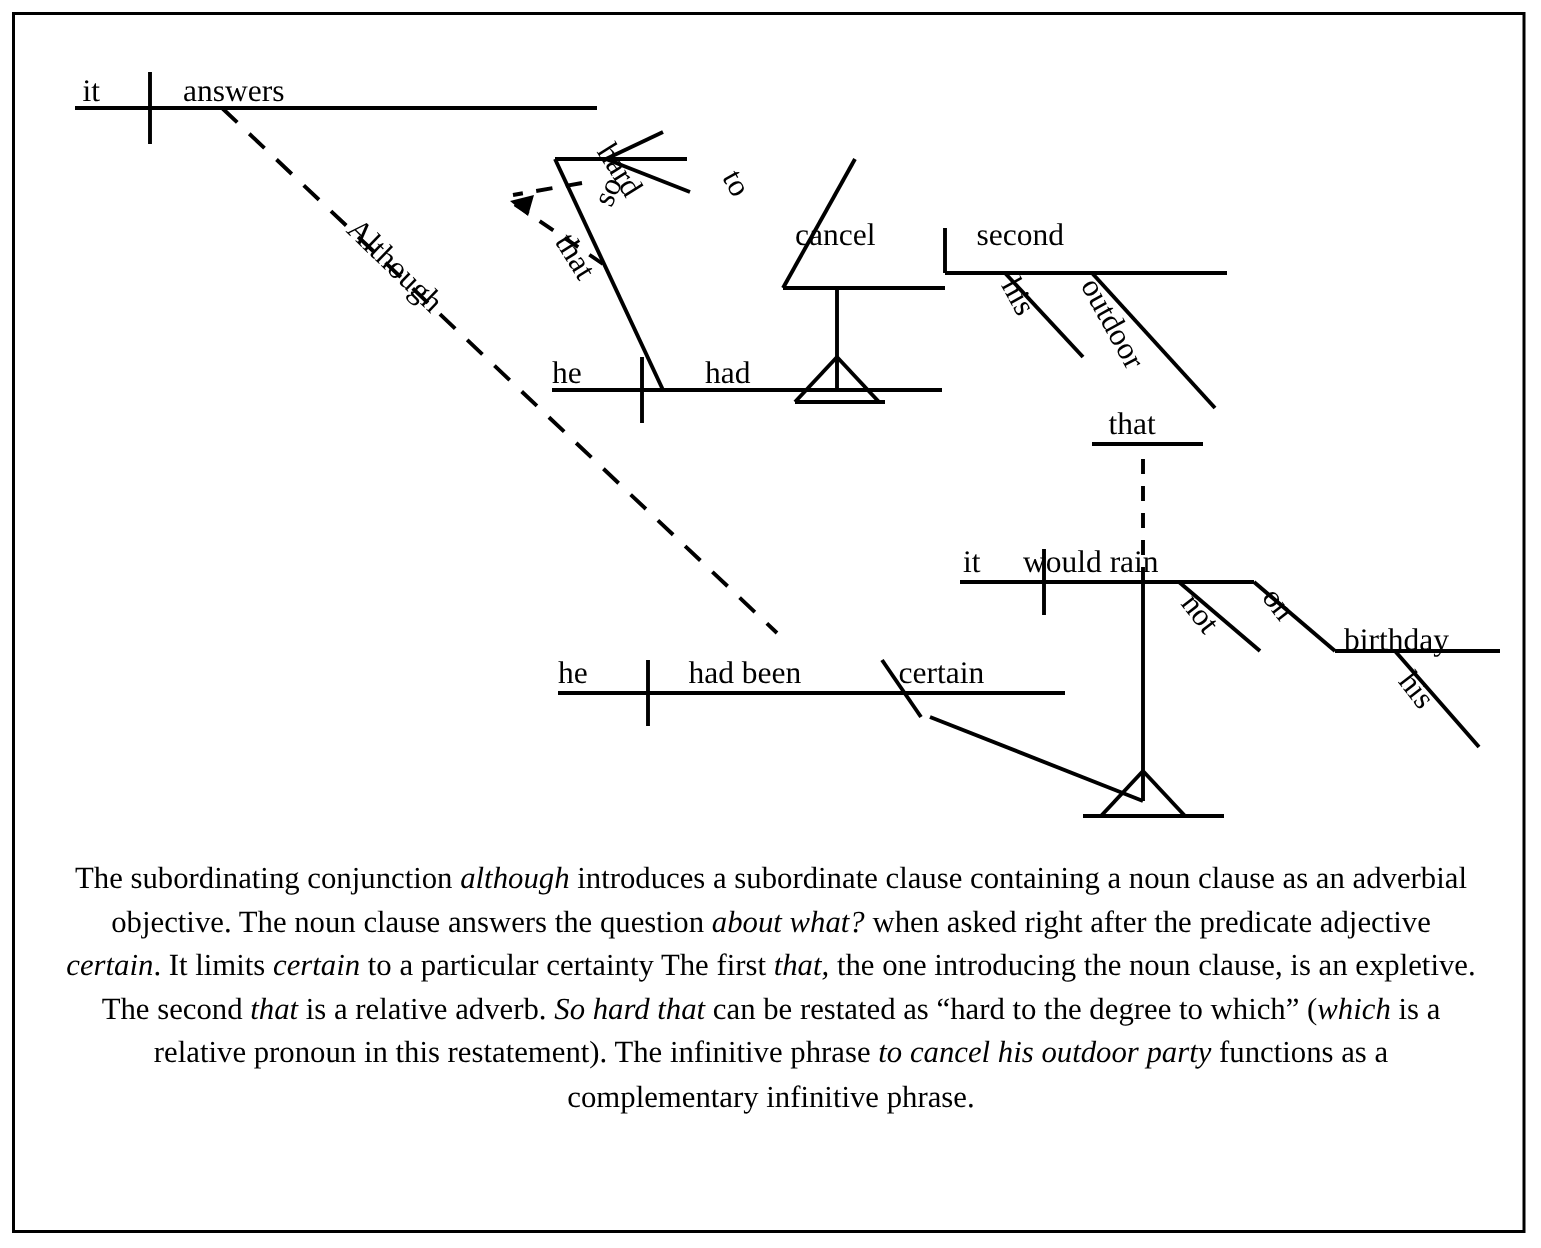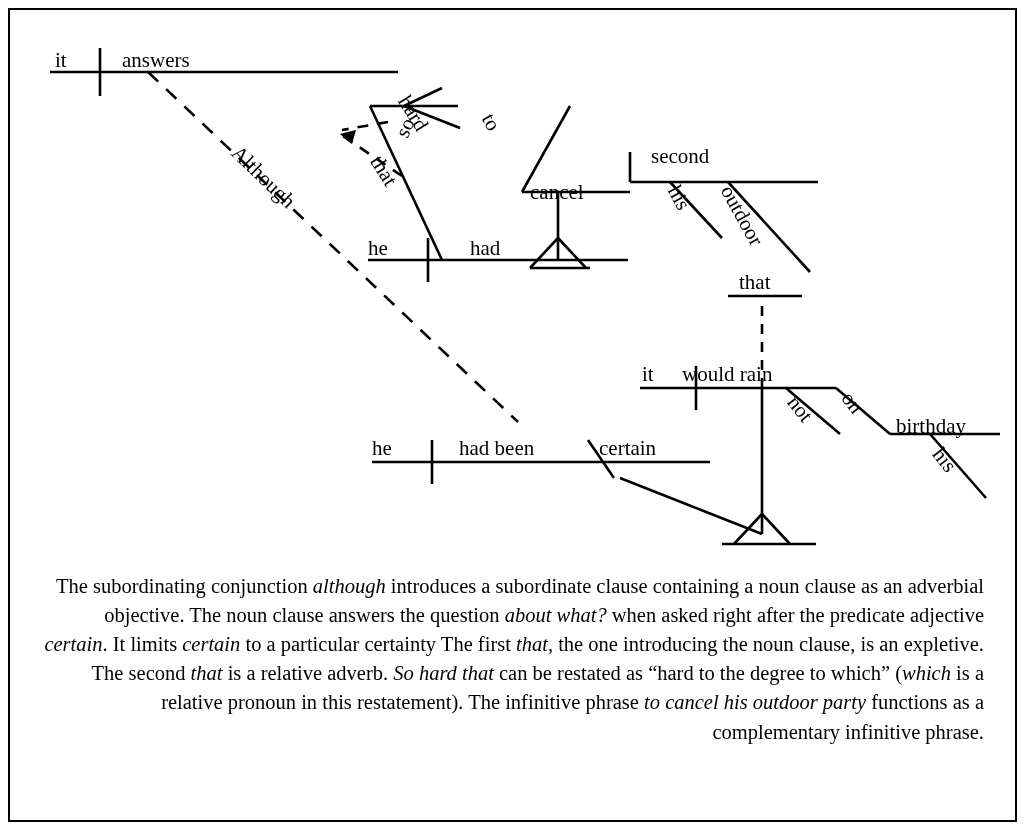--- a/index.html
+++ b/index.html
@@ -47,21 +47,21 @@
   }
   #caption {
     position: absolute;
     left: 44px;
     top: 572px;
     width: 940px;
     font-family: "Liberation Serif", serif;
     font-size: 20.5px;
     line-height: 1.42;
     color: #000;
-    text-align: right;
+    text-align: center;
   }
   #caption i {
     font-style: italic;
   }
 </style>
 </head>
 <body>
 
 <div id="page">
   <div id="frame"></div>
@@ -139,21 +139,21 @@
 
     <div class="lbl" style="left:45px;  top:40px;">it</div>
     <div class="lbl" style="left:112px; top:40px;">answers</div>
     <div class="lbl" style="left:232px; top:132px; transform:rotate(44deg); transform-origin:left top;">Although</div>
     <div class="lbl" style="left:382px; top:122px; transform:rotate(-66deg); transform-origin:left top;">so</div>
     <div class="lbl" style="left:402px; top:82px;  transform:rotate(58deg); transform-origin:left top;">hard</div>
     <div class="lbl" style="left:374px; top:142px; transform:rotate(58deg); transform-origin:left top;">that</div>
     <div class="lbl" style="left:358px; top:228px;">he</div>
     <div class="lbl" style="left:460px; top:228px;">had</div>
     <div class="lbl" style="left:486px; top:100px; transform:rotate(61deg); transform-origin:left top;">to</div>
-    <div class="lbl" style="left:520px; top:136px;margin-top:36px;">cancel</div>
+    <div class="lbl" style="left:520px; top:136px;">cancel</div>
     <div class="lbl" style="left:641px; top:136px;">second</div>
     <div class="lbl" style="left:672px; top:172px; transform:rotate(61deg); transform-origin:left top;">his</div>
     <div class="lbl" style="left:725px; top:172px; transform:rotate(61deg); transform-origin:left top;">outdoor</div>
     <div class="lbl" style="left:729px; top:262px;">that</div>
     <div class="lbl" style="left:632px; top:354px;">it</div>
     <div class="lbl" style="left:672px; top:354px;">would rain</div>
     <div class="lbl" style="left:790px; top:382px; transform:rotate(52deg); transform-origin:left top;">not</div>
     <div class="lbl" style="left:844px; top:378px; transform:rotate(52deg); transform-origin:left top;">on</div>
     <div class="lbl" style="left:886px; top:406px;">birthday</div>
     <div class="lbl" style="left:935px; top:434px; transform:rotate(52deg); transform-origin:left top;">his</div>

